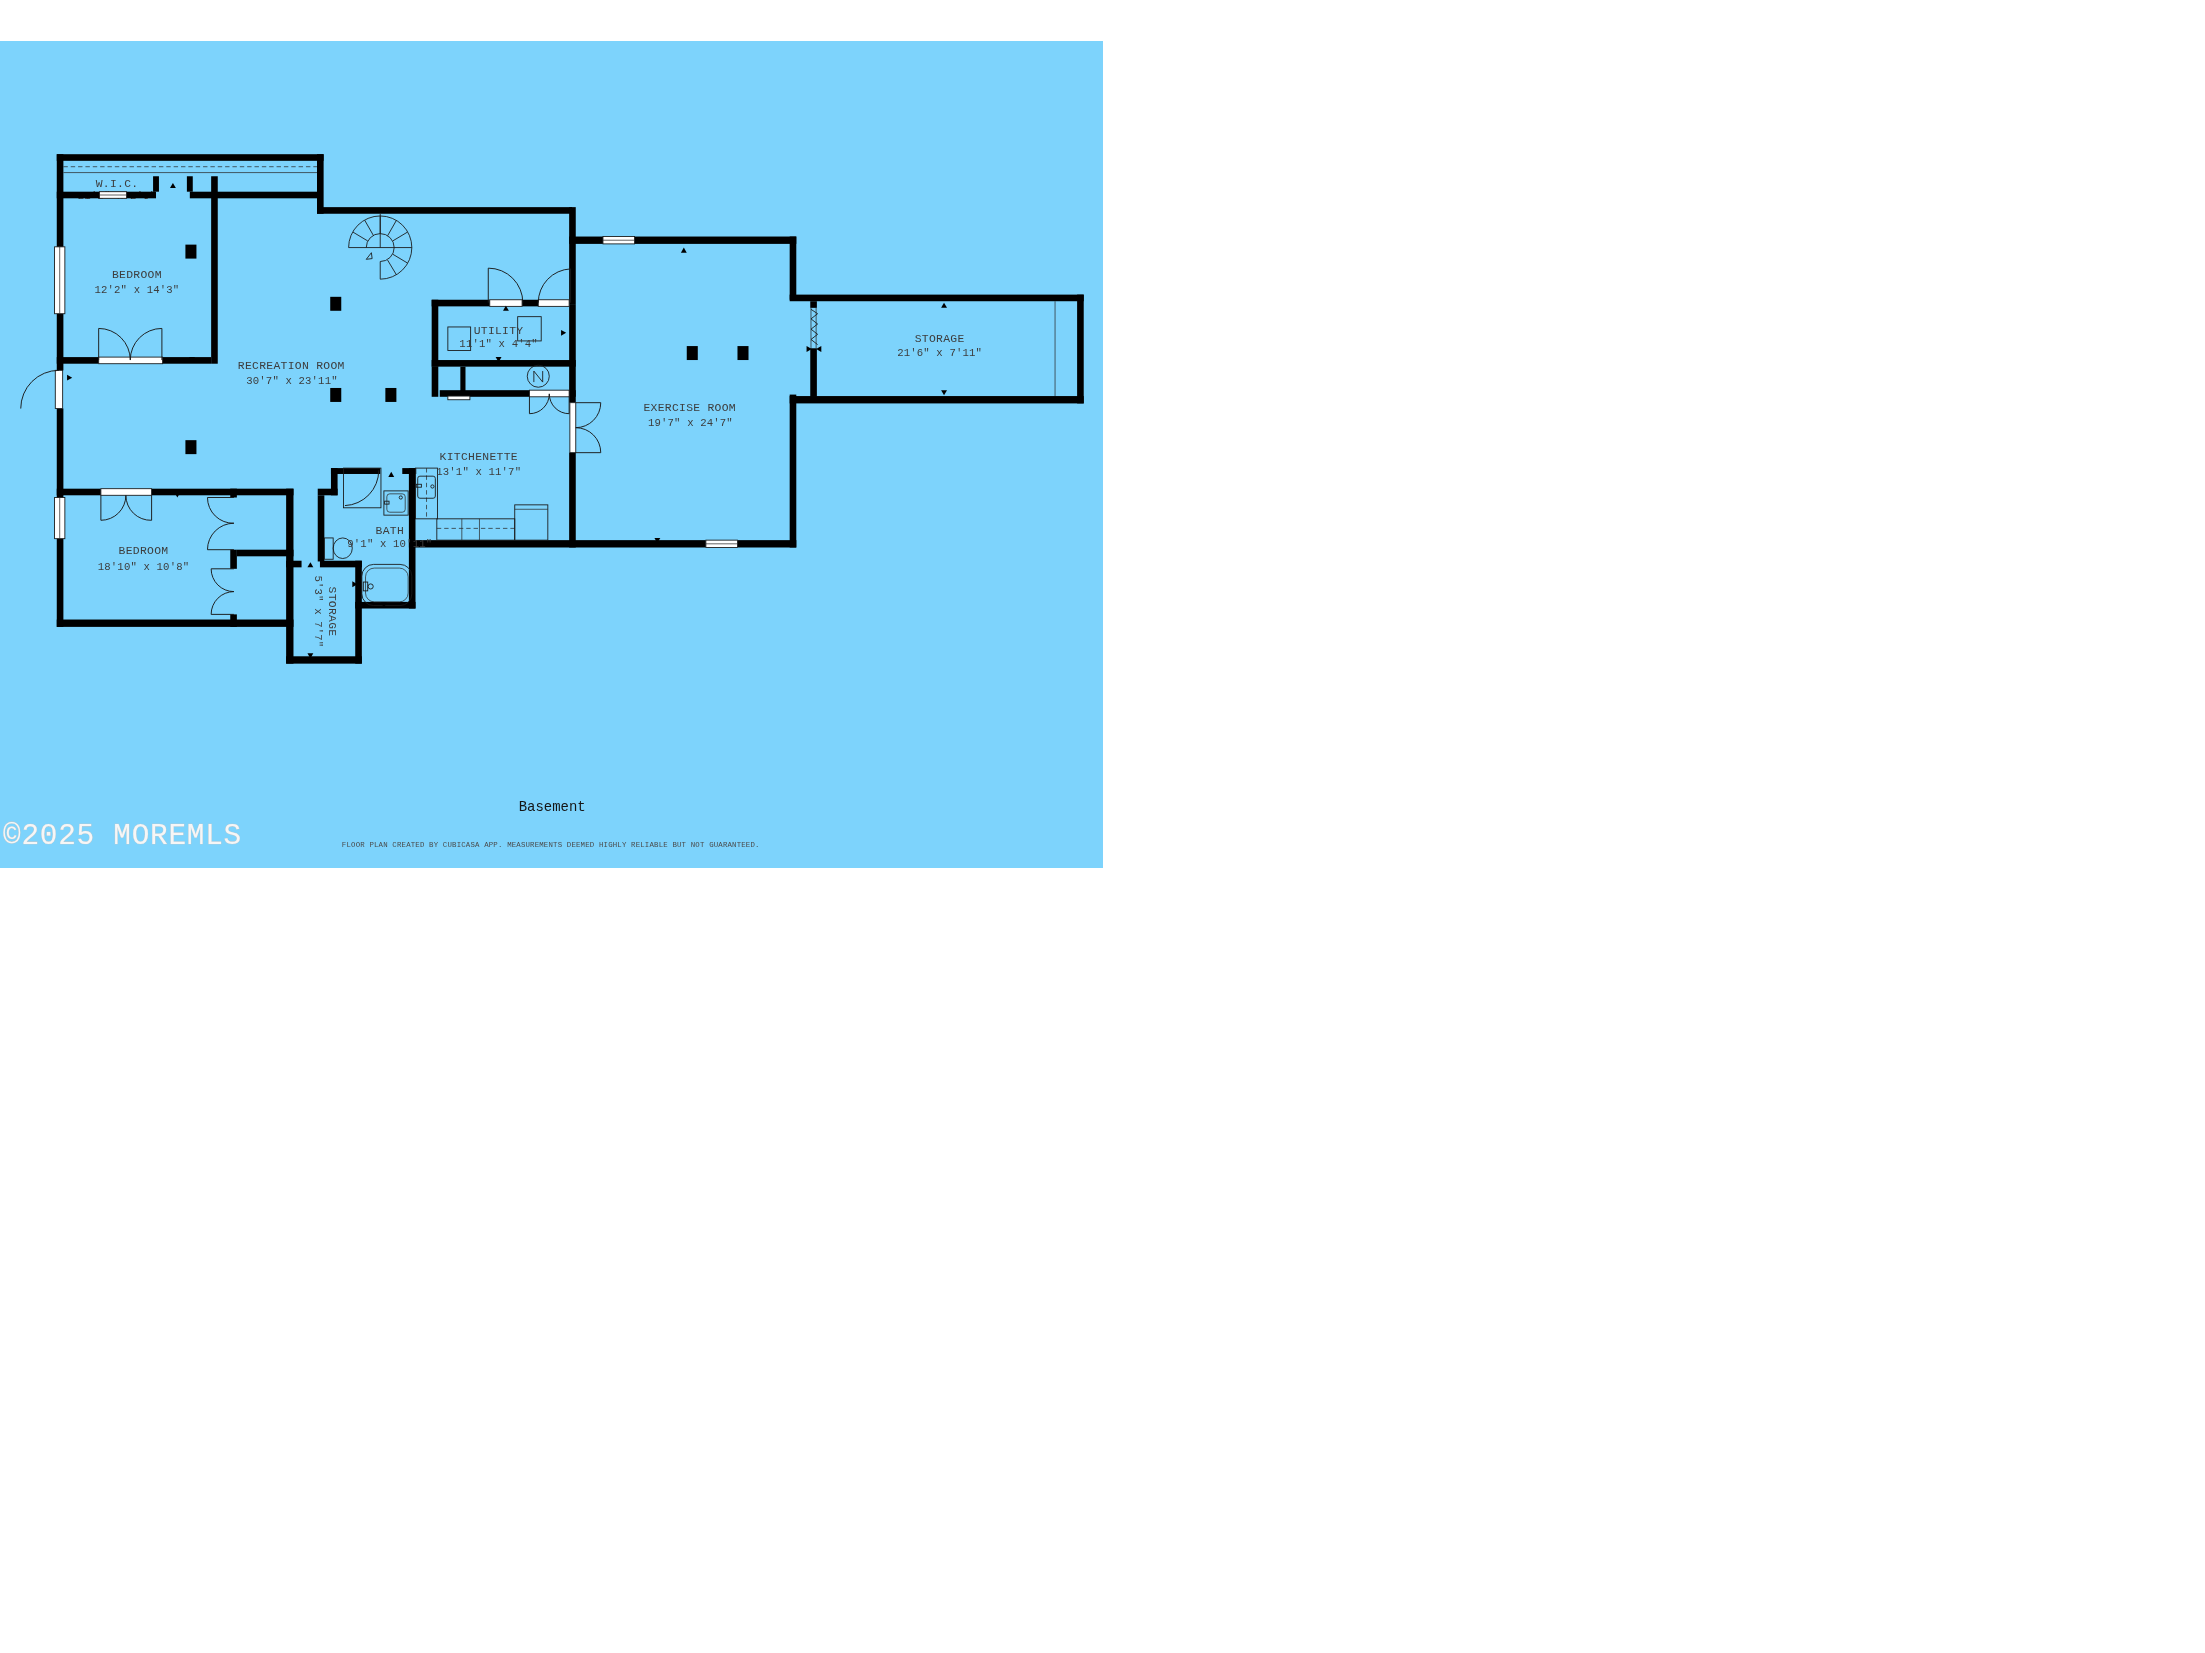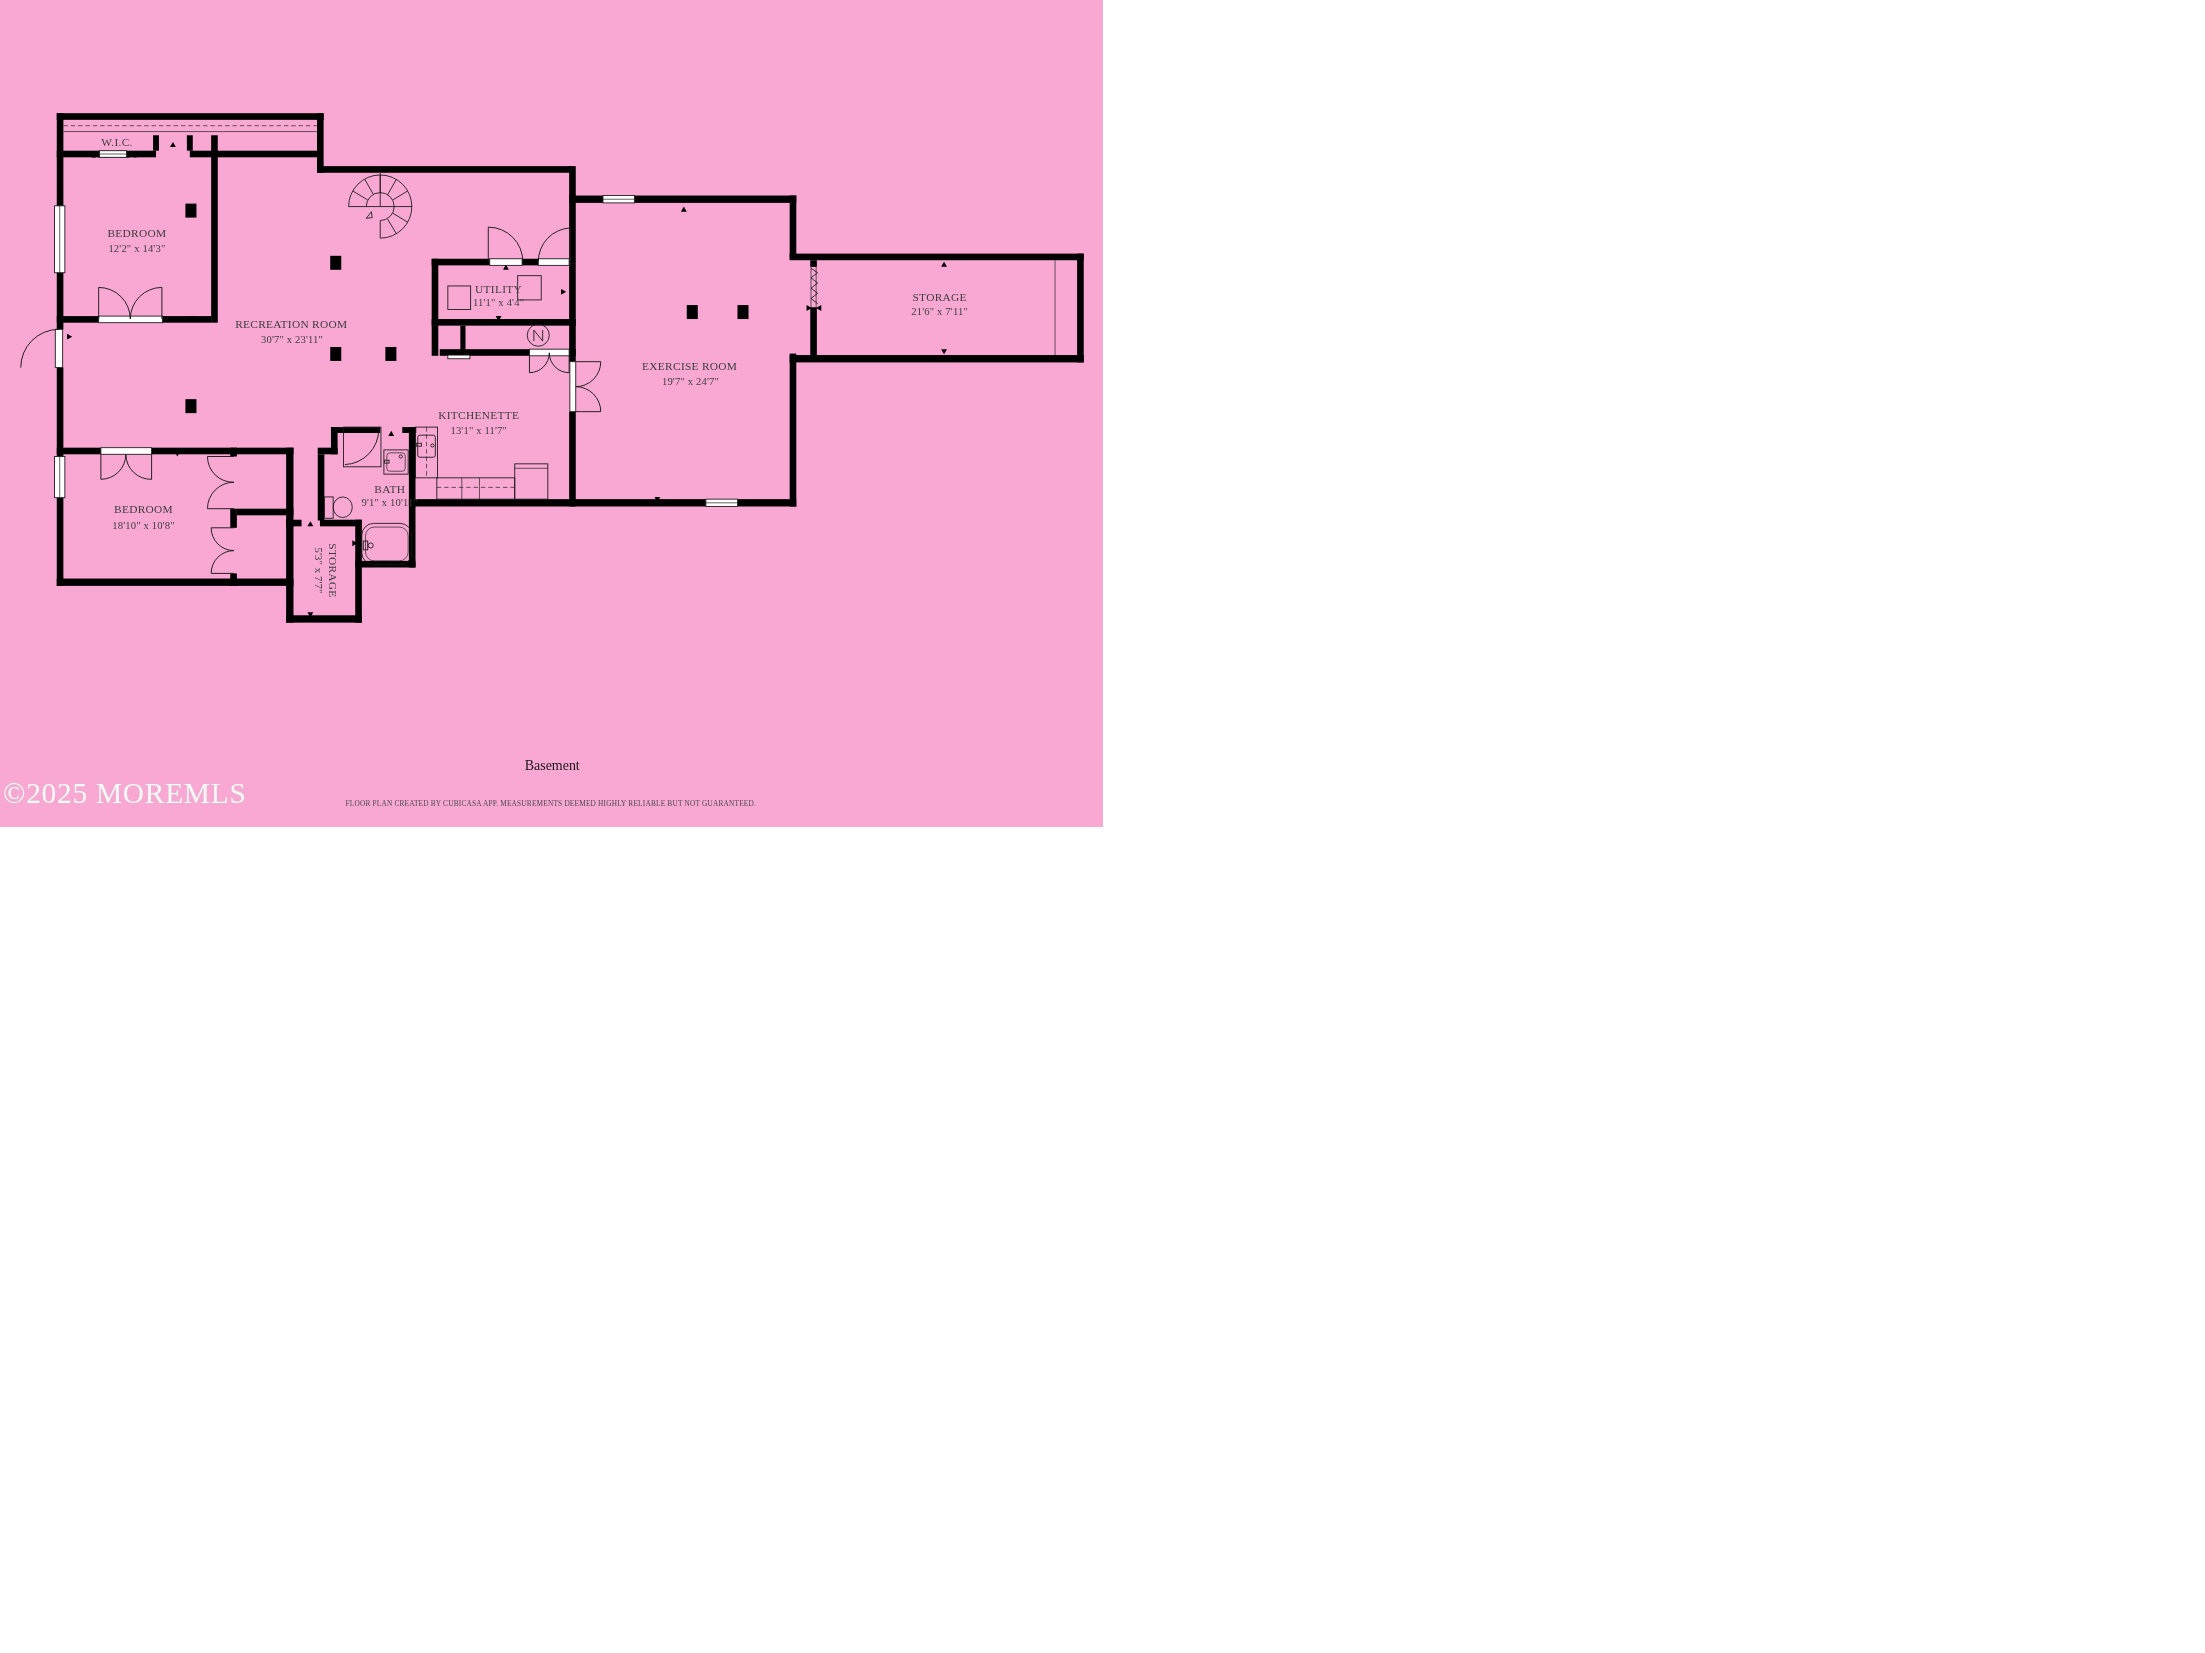--- a/index.html
+++ b/index.html
@@ -1,17 +1,17 @@
 <!DOCTYPE html>
 <html style="font-size:11.8px"><head>
 <meta charset="utf-8">
 <style>
   html,body{margin:0;padding:0;background:#fff;}
-  .page{position:relative;width:1103px;height:827px;background:#f9a8d4;overflow:hidden;
-        font-family:Liberation Serif, serif;}
+  .page{position:relative;width:1103px;height:827px;background:#7dd3fc;overflow:hidden;
+        font-family:Liberation Mono, monospace;margin-top:41px;}
   svg{position:absolute;left:0;top:0;}
   .wall{fill:#000;stroke:none;}
   .thin{fill:none;stroke:#1a1a1a;stroke-width:1.2;}
   .thinner{fill:none;stroke:#2a2a2a;stroke-width:1;}
   .sym{fill:#fff;stroke:#1a1a1a;stroke-width:1.2;}
   .arc{fill:none;stroke:#1a1a1a;stroke-width:1.3;}
   .mark{fill:#000;stroke:none;}
   .room-name{font-size:15.5px;fill:#3d3d3d;text-anchor:middle;letter-spacing:.4px;}
   .room-dims{font-size:14.5px;fill:#3d3d3d;text-anchor:middle;letter-spacing:.2px;}
   .title-text{font-size:19px;fill:#151515;text-anchor:middle;}

